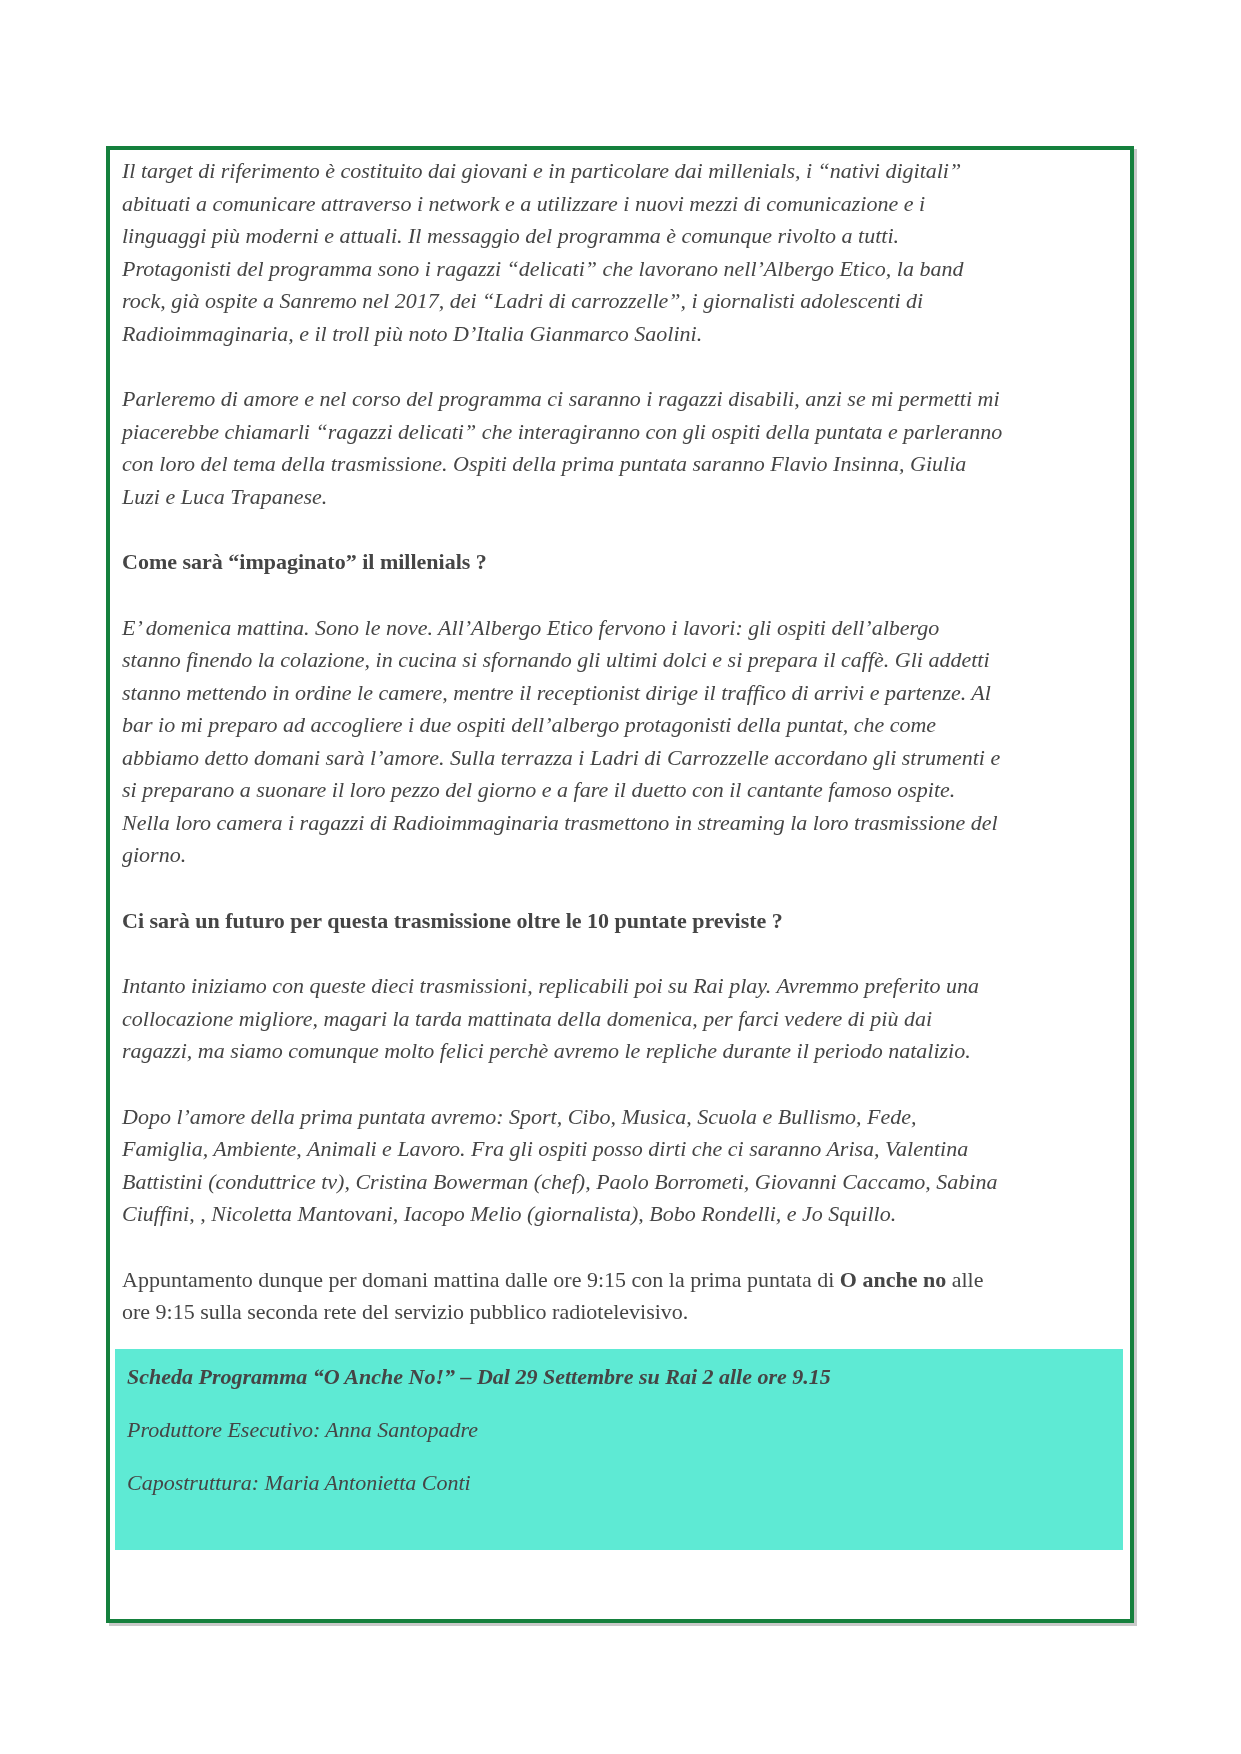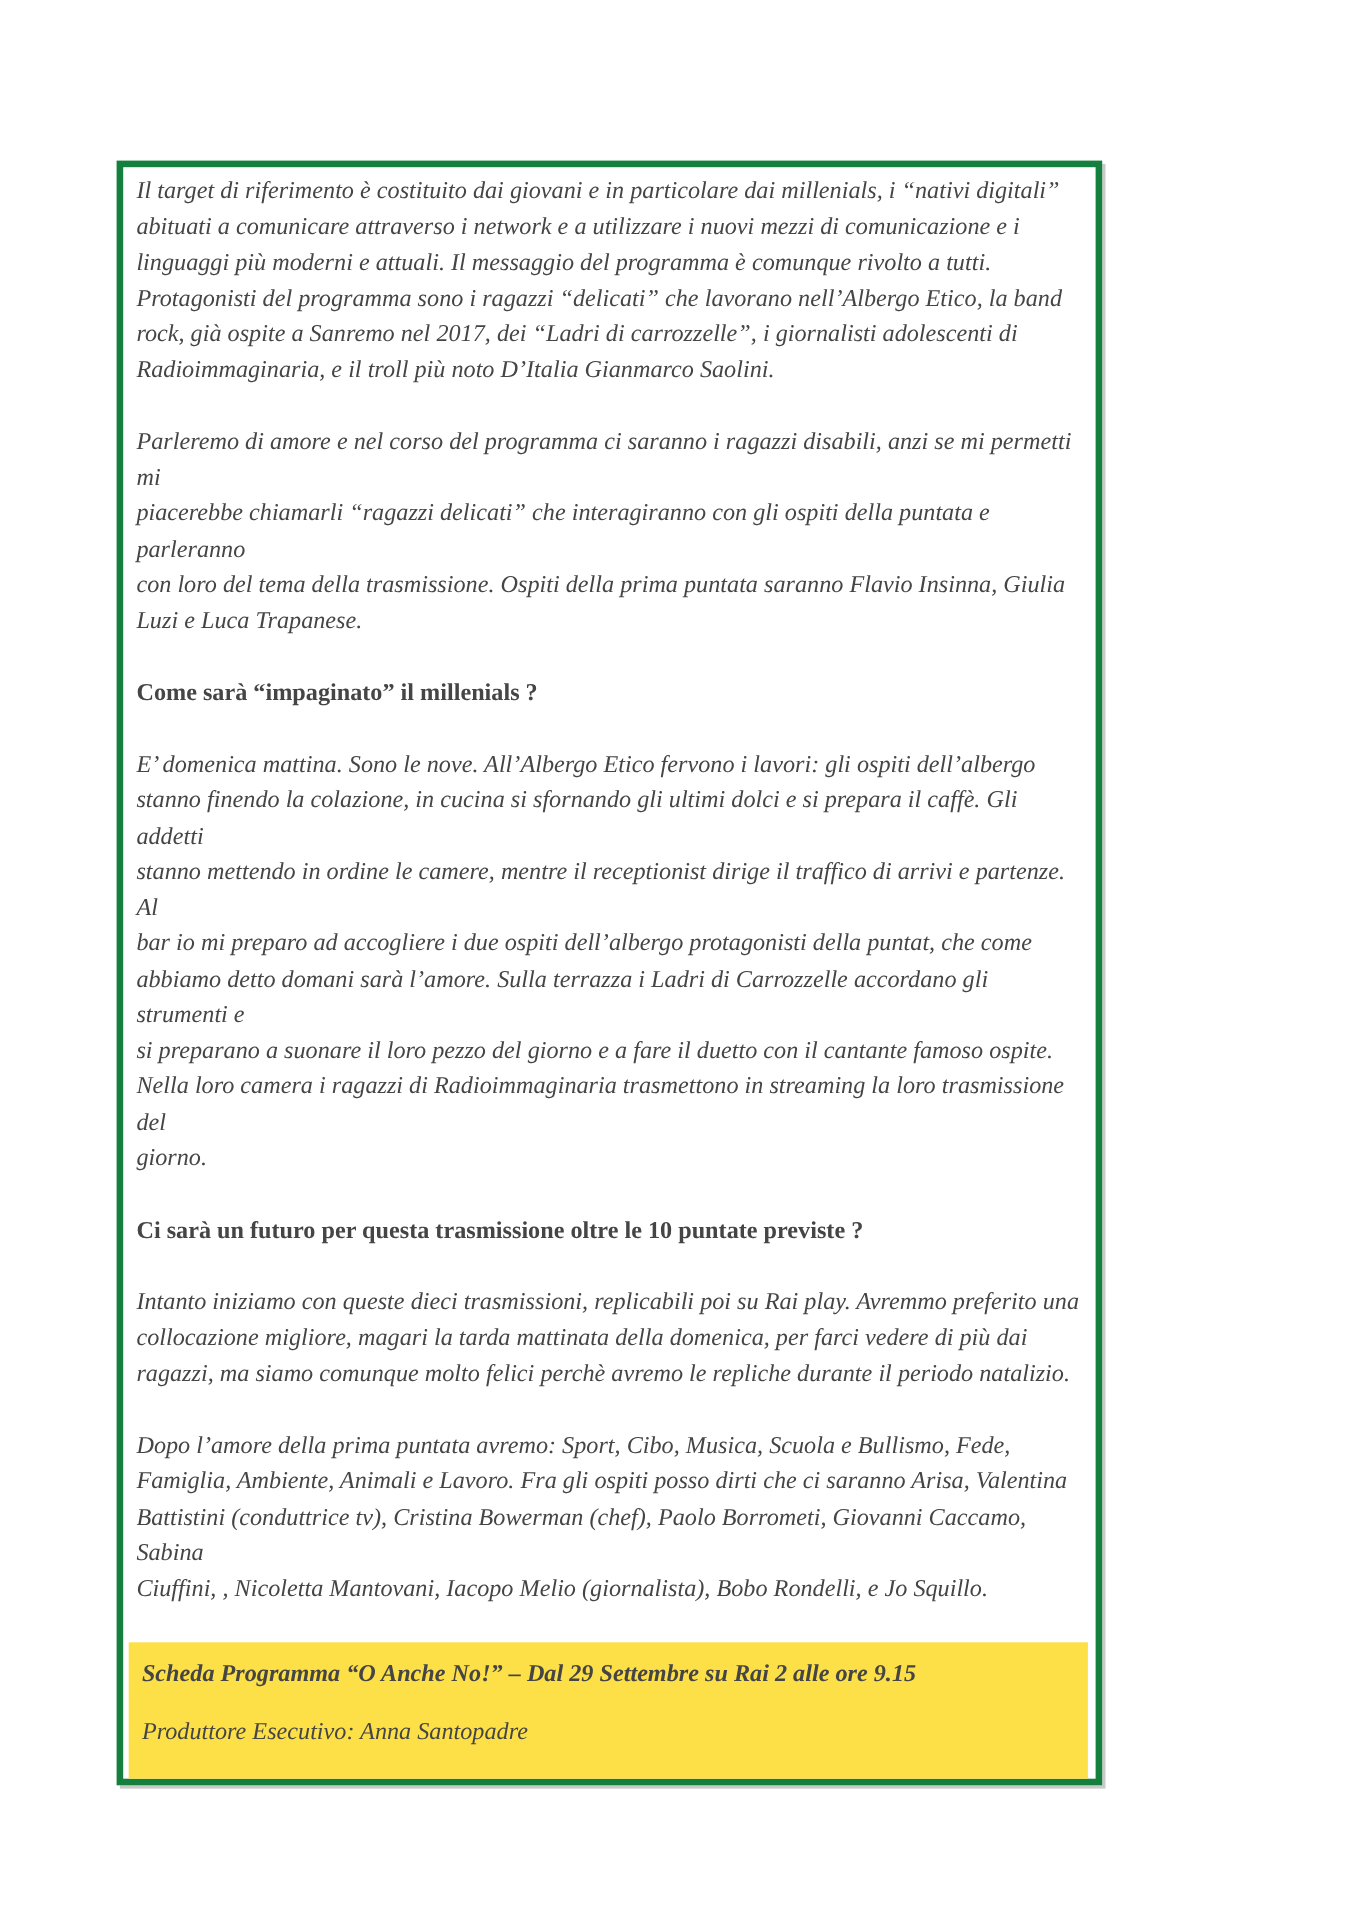--- a/index.html
+++ b/index.html
@@ -12,24 +12,24 @@
     background: #ffffff;
     font-family: "Liberation Serif", serif;
     color: #454545;
     position: relative;
     overflow: hidden;
   }
   .frame {
     position: absolute;
     left: 106px;
     top: 146px;
-    width: 896px;
+    width: 1028px;
     height: 1477px;
     box-sizing: border-box;
-    border: 6px solid #15803d;
+    border: 4px solid #15803d;
     box-shadow: 3px 3px 0 #c9c9c9;
     background: #ffffff;
     padding: 5px 12px 0 12px;
     overflow: hidden;
   }
   .frame p {
     margin: 0 0 33px 0;
     font-size: 22px;
     line-height: 32.5px;
     white-space: pre-line;
@@ -42,21 +42,21 @@
     font-style: normal;
   }
   .closing {
     font-style: normal;
     margin-bottom: 20px !important;
   }
   .closing b {
     font-weight: bold;
   }
   .card {
-    background: #fde047;
+    background: #5eead4;
     margin: 0 -5px 0 -7px;
     padding: 12px 10px 30px 12px;
   }
   .card p {
     margin: 0 0 22px 0;
     line-height: 31px;
   }
   .card .card-title {
     font-weight: bold;
     font-style: italic;
@@ -92,20 +92,22 @@
   <p class="q">Ci sarà un futuro per questa trasmissione oltre le 10 puntate previste ?</p>
   <p class="it">Intanto iniziamo con queste dieci trasmissioni, replicabili poi su Rai play. Avremmo preferito una
 collocazione migliore, magari la tarda mattinata della domenica, per farci vedere di più dai
 ragazzi, ma siamo comunque molto felici perchè avremo le repliche durante il periodo natalizio.</p>
 
   <p class="it">Dopo l’amore della prima puntata avremo: Sport, Cibo, Musica, Scuola e Bullismo, Fede,
 Famiglia, Ambiente, Animali e Lavoro. Fra gli ospiti posso dirti che ci saranno Arisa, Valentina
 Battistini (conduttrice tv), Cristina Bowerman (chef), Paolo Borrometi, Giovanni Caccamo, Sabina
 Ciuffini, , Nicoletta Mantovani, Iacopo Melio (giornalista), Bobo Rondelli, e Jo Squillo.</p>
 
+  <p class="closing"><span>Appuntamento dunque per domani mattina dalle ore 9:15 con la prima puntata di </span><b>O anche no</b><span> alle
+ore 9:15 sulla seconda rete del servizio pubblico radiotelevisivo.</span></p>
 
   <div class="card">
     <p class="card-title">Scheda Programma “O Anche No!” – Dal 29 Settembre su Rai 2 alle ore 9.15</p>
     <p class="it">Produttore Esecutivo: Anna Santopadre</p>
     <p class="it">Capostruttura: Maria Antonietta Conti</p>
   </div>
 
 </div>
 
 </body></html>

